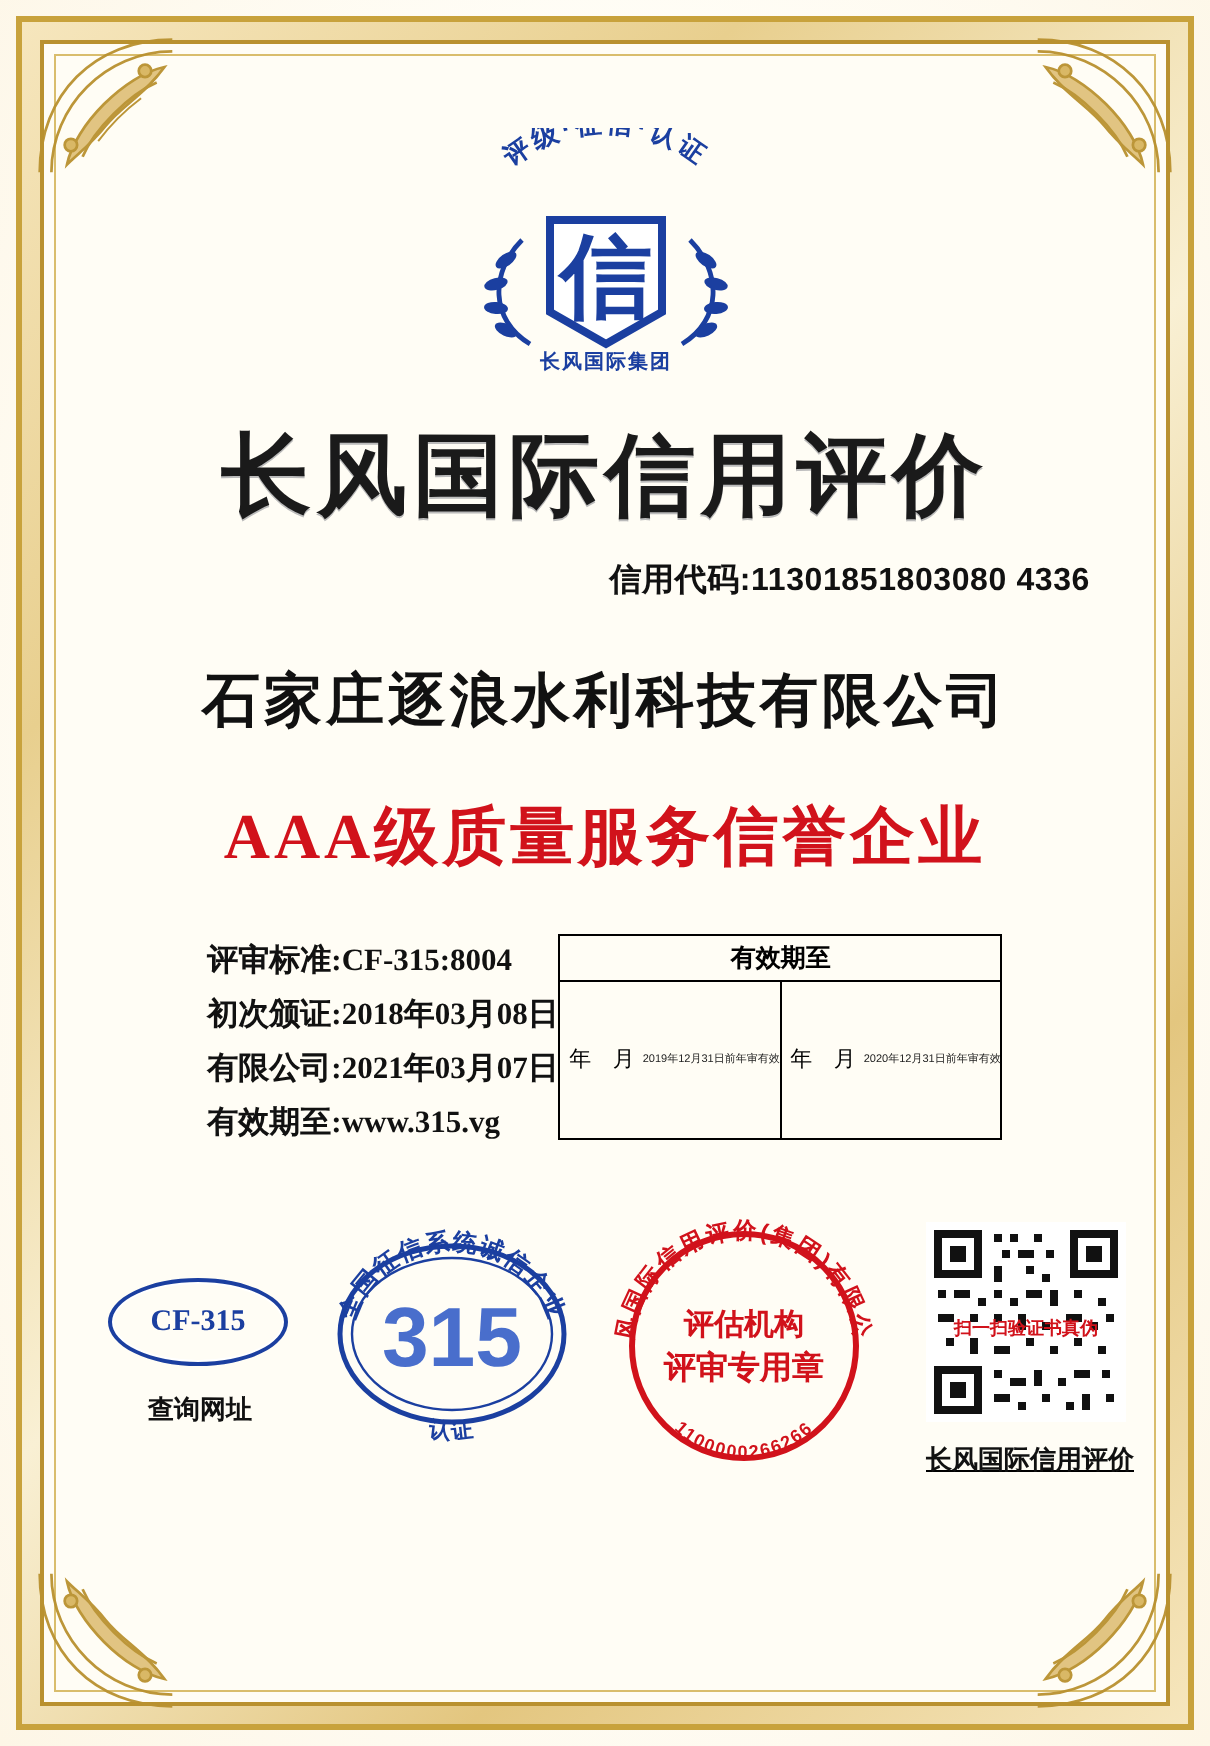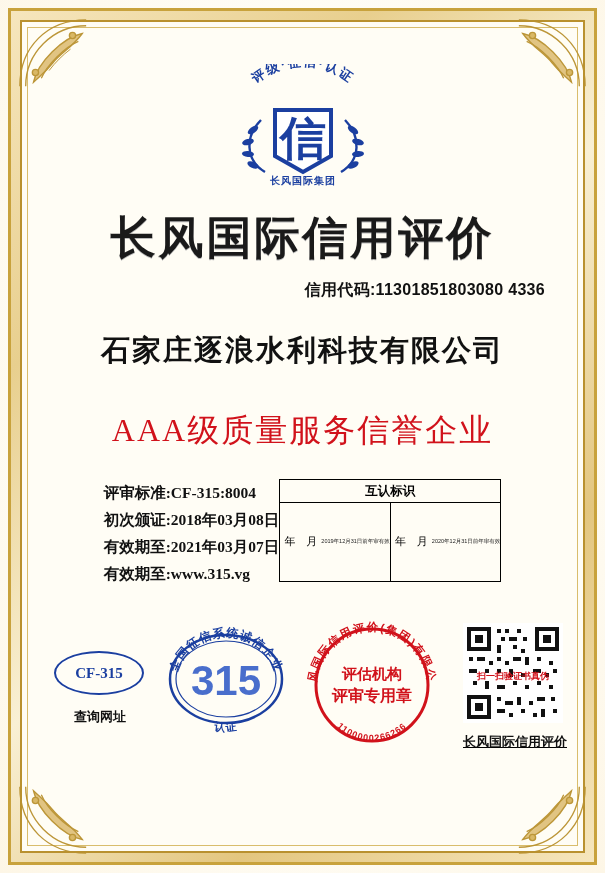--- a/index.html
+++ b/index.html
@@ -73,23 +73,23 @@
   }
   .company{
     margin-top:30px;
     font-family:"Liberation Sans", sans-serif;
     font-weight:bold;
     font-size:29px;
     letter-spacing:2px;
     color:#111;
   }
   .grade{
-    margin-top:38px;
+    margin-top:26px;
     font-family:"Liberation Serif", serif;
-    font-weight:normal;
+    font-weight:bold;
     font-size:32px;
     letter-spacing:2px;
     color:#d1121b;
   }
   
   .mid{
     margin-top:26px;
     width:100%;
     display:flex;
     justify-content:center;
@@ -259,26 +259,26 @@
     <div class="credit-code">信用代码:11301851803080 4336</div>
 
     <div class="company">石家庄逐浪水利科技有限公司</div>
 
     <div class="grade">AAA级质量服务信誉企业</div>
 
     <div class="mid">
       <div class="details">
         <div>评审标准:CF-315:8004</div>
         <div>初次颁证:2018年03月08日</div>
-        <div>有效期至:2021年03月07日</div>
+        <div>有限公司:2021年03月07日</div>
         <div>有效期至:www.315.vg</div>
       </div>
 
       <div class="annual">
-        <div class="annual-head">互认标识</div>
+        <div class="annual-head">有效期至</div>
         <div class="annual-body">
           <div class="annual-cell">
             <div class="cell-ym">年 月</div>
             <div class="cell-note">2019年12月31日前年审有效</div>
           </div>
           <div class="annual-cell">
             <div class="cell-ym">年 月</div>
             <div class="cell-note">2020年12月31日前年审有效</div>
           </div>
         </div>

